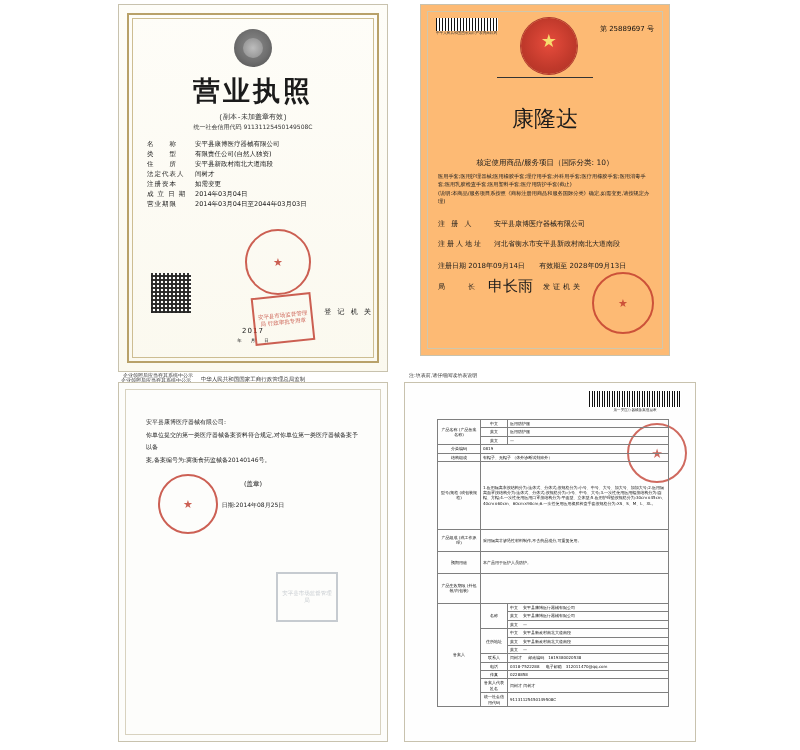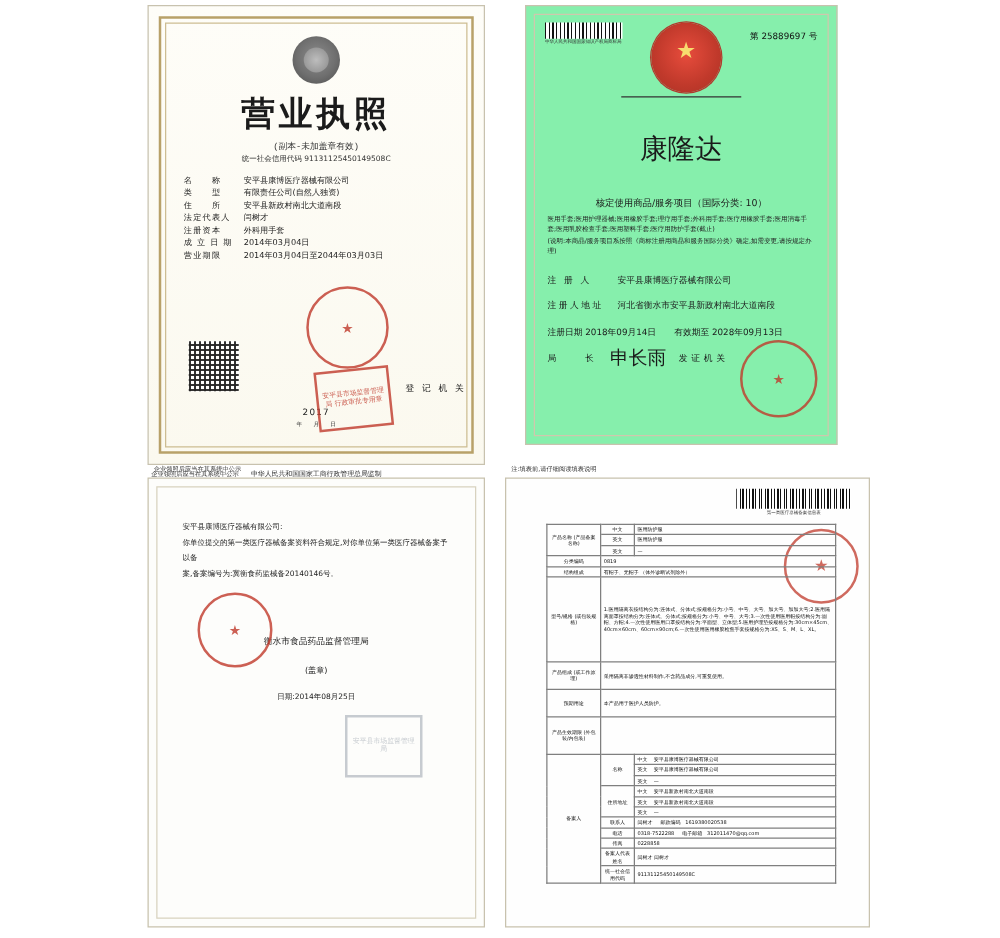--- a/index.html
+++ b/index.html
@@ -59,21 +59,21 @@
     font-size:5.5px; text-align:center; opacity:.8; padding:2px;
     display:flex; align-items:center; justify-content:center; line-height:1.2;
   }
   .bl-bottom { position:absolute; left:0; right:0; bottom:14px; text-align:center; font-size:7px; }
   .bl-bottom .org { letter-spacing:2px;text-align:right; }
   .bl-bottom .yr { margin-top:10px; letter-spacing:1px; }
   .bl-foot-l { position:absolute; left:2px; bottom:-12px; font-size:5px; color:#333; }
   .bl-foot-c { position:absolute; left:0; right:0; bottom:-12px; text-align:center; font-size:5.5px; color:#333; }
 
   
-  #q2 { left:420px; top:4px; width:250px; height:352px; border:1px solid #c8c2ae; background:#86efac; }
+  #q2 { left:420px; top:4px; width:250px; height:352px; border:1px solid #c8c2ae; background:#fdba74; }
   #q2 .inner { position:absolute; left:6px; top:6px; right:6px; bottom:6px; border:1px solid #cfc7ad; }
   .tm-head { display:flex; align-items:flex-start; padding:6px 8px 0 8px; }
   .tm-barcode {
     width:62px; height:13px;
     background:repeating-linear-gradient(90deg,#111 0 1px,#fff 1px 3px,#111 3px 4px,#fff 4px 6px);
   }
   .tm-barcode-cap { font-size:3.6px; color:#333; margin-top:1px; line-height:1.1; }
   .tm-natl {
     width:56px; height:56px; border-radius:50%;
     background:radial-gradient(circle at 50% 45%,#e74c3c 0%,#c0392b 60%,#a93226 100%);
@@ -158,21 +158,21 @@
           <div class="r">
               <span class="k">住　　所</span>
               <span class="v">安平县新政村南北大道南段</span>
             </div>
           <div class="r">
               <span class="k">法定代表人</span>
               <span class="v">闫树才</span>
             </div>
           <div class="r">
               <span class="k">注册资本</span>
-              <span class="v">外科用手套</span>
+              <span class="v">如需变更</span>
             </div>
           <div class="r">
               <span class="k">成 立 日 期</span>
               <span class="v">2014年03月04日</span>
             </div>
           <div class="r">
               <span class="k">营业期限</span>
               <span class="v">2014年03月04日至2044年03月03日</span>
             </div>
         </div>
@@ -264,21 +264,20 @@
         <div>安平县康博医疗器械有限公司:</div>
         <div>你单位提交的第一类医疗器械备案资料符合规定,对你单位第一类医疗器械备案予以备</div>
         <div>案,备案编号为:冀衡食药监械备20140146号。</div>
       </div>
 
       <div class="red-seal" style="left:32px; top:84px; width:56px; height:56px;">
         <span class="star">★</span>
         <span style="opacity:0">安平县市场监督管理局</span>
       </div>
 
-      <div class="fr-org">衡水市食品药品监督管理局</div>
       <div class="fr-org2">(盖章)</div>
       <div class="fr-date">日期:2014年08月25日</div>
 
       <div class="sq-seal" style="left:150px; top:182px; width:54px; height:42px; border-color:#9aa3ad; color:#9aa3ad; opacity:.55;">
         <span>安平县市场监督管理局</span>
       </div>
     </div>
   </div>
 
   <div class="cert" id="q4">

